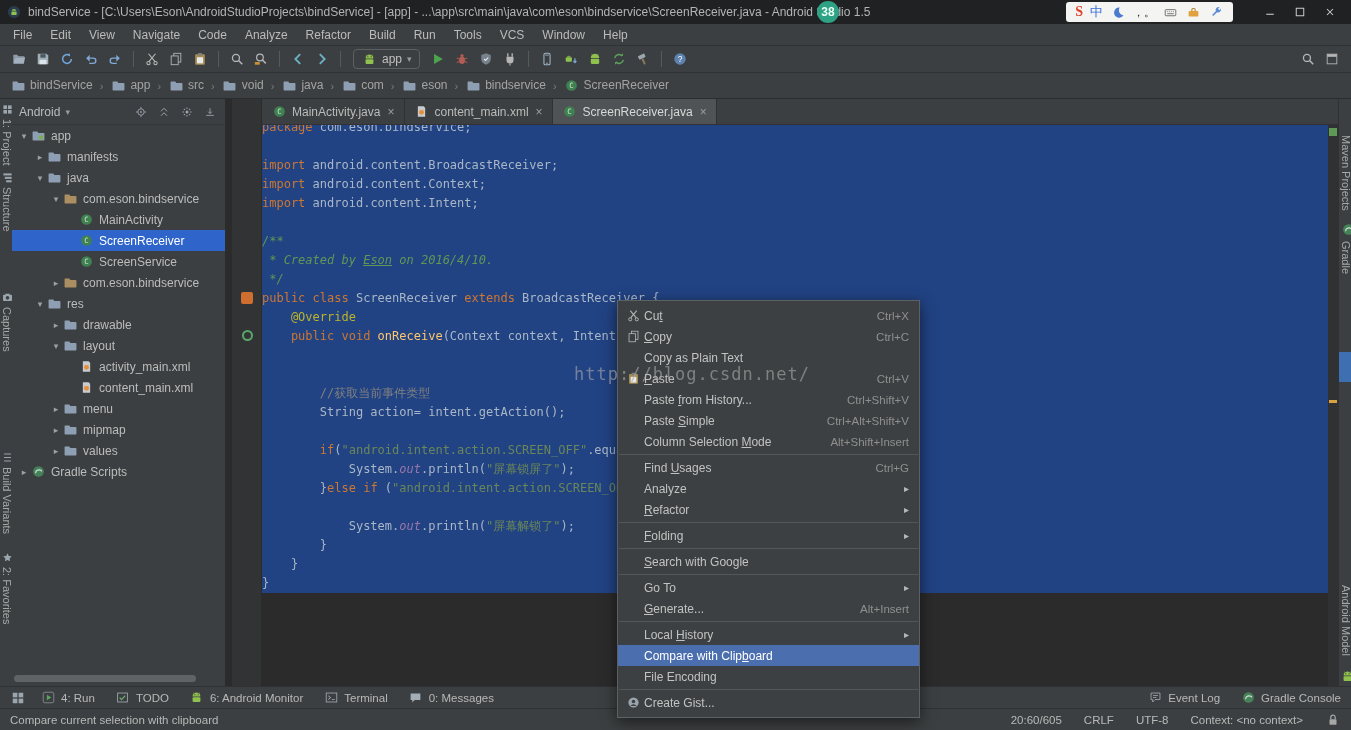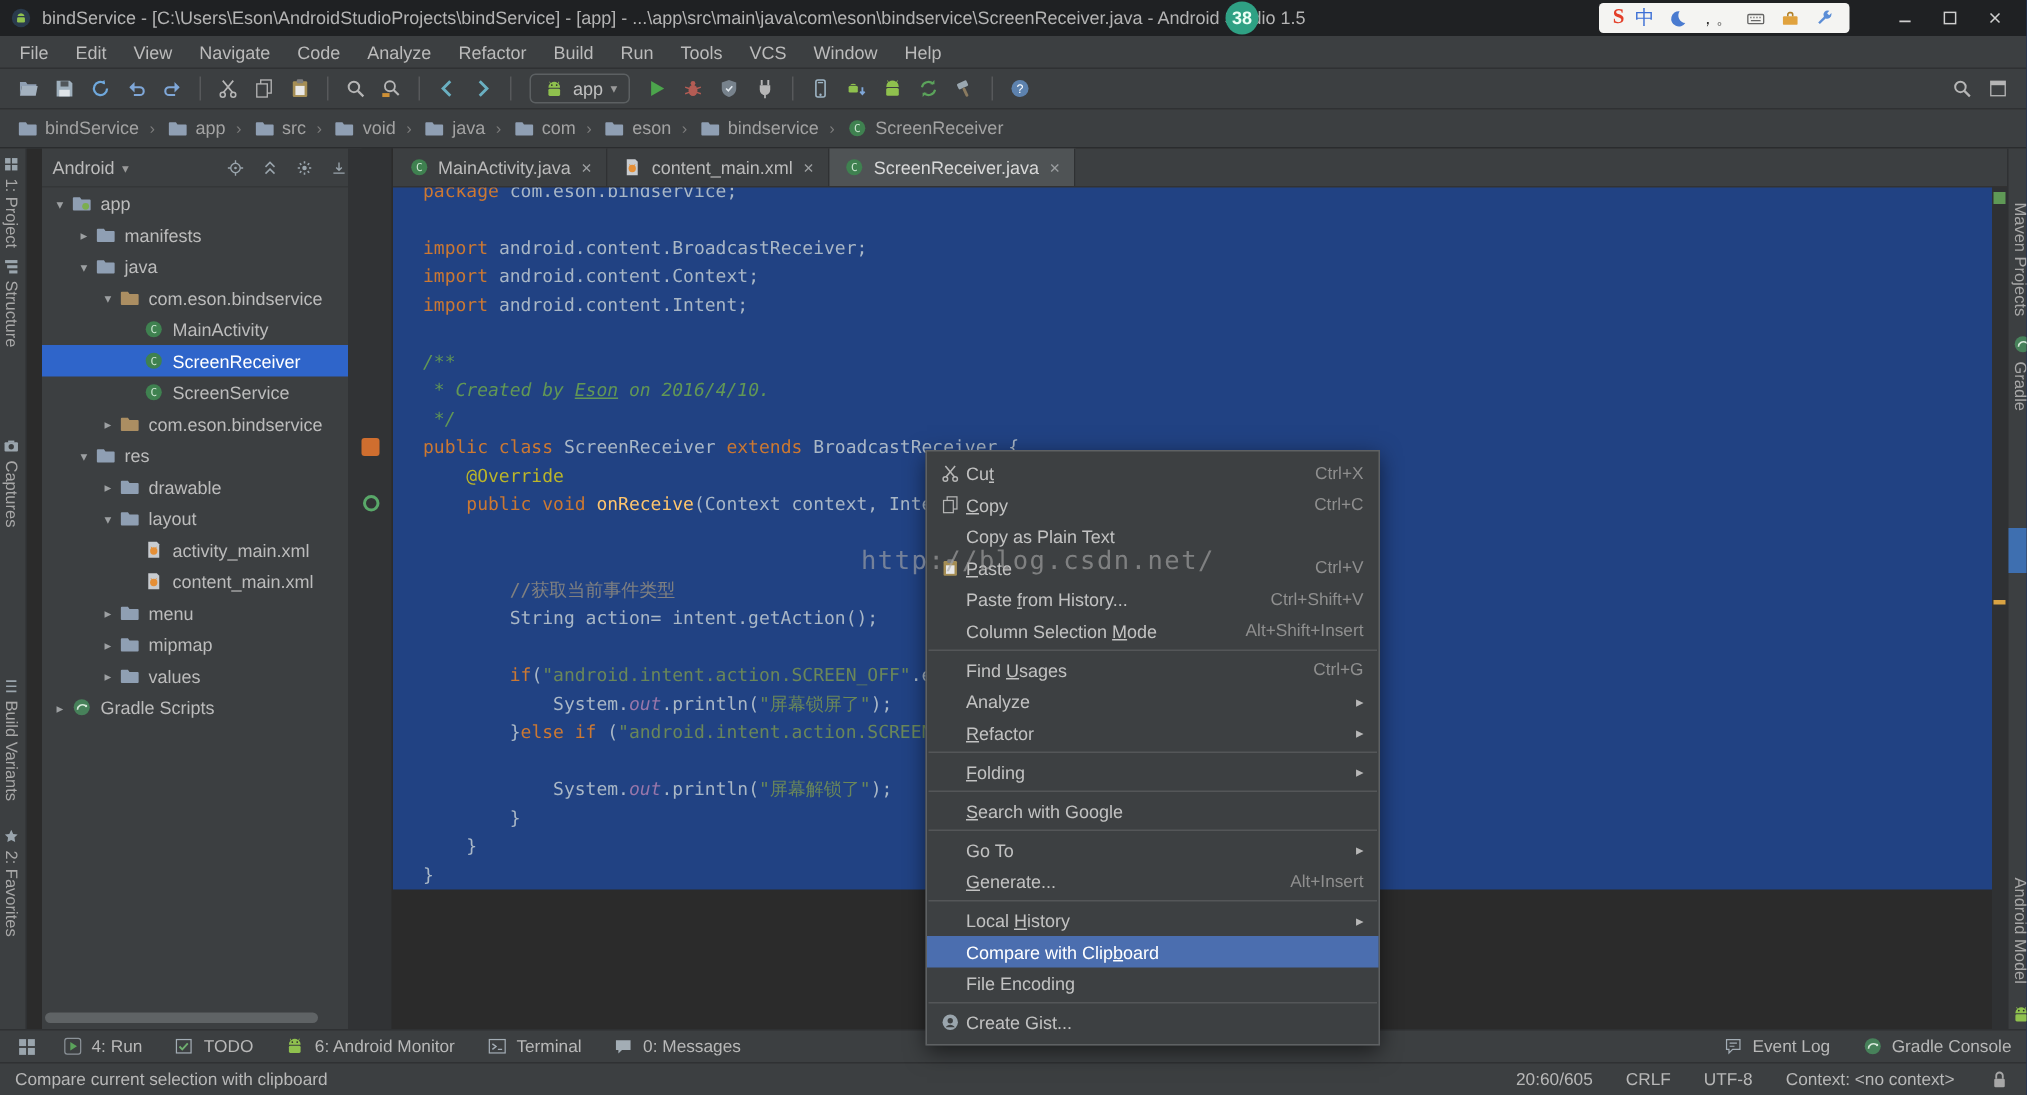--- a/index.html
+++ b/index.html
@@ -45,21 +45,21 @@
   .lstrip{position:absolute;left:0;top:0;width:18px;height:100%;background:#3c3f41;border-right:1px solid #2f3133;}
   .rstrip{position:absolute;right:0;top:0;width:13px;height:100%;background:#3c3f41;border-left:1px solid #2f3133;}
   .vbtn{position:absolute;left:1px;writing-mode:vertical-rl;display:flex;align-items:center;gap:4px;color:#a8a8a8;font-size:11px;white-space:nowrap;}
   .vbtn .icn{width:12px;height:12px;}
   .vbtn .icn svg{width:11px;height:11px;}
   .rs-marker{position:absolute;left:0;top:253px;width:13px;height:30px;background:#3e6fb0;}
   .rs-gradleicn{position:absolute;left:1px;top:122px;}
   .rs-androidicn{position:absolute;left:0;bottom:2px;}
 
   
-  .ppanel{position:absolute;left:28px;top:0;width:214px;height:100%;background:#3c3f41;border-right:1px solid #2a2c2e;}
+  .ppanel{position:absolute;left:12px;top:0;width:214px;height:100%;background:#3c3f41;border-right:1px solid #2a2c2e;}
   .phead{height:26px;display:flex;align-items:center;padding:0 7px;border-bottom:1px solid #343738;color:#bbbbbb;}
   .pview{display:flex;align-items:center;gap:5px;}
   .phicons{margin-left:auto;display:flex;gap:7px;}
   .phicons .icn svg{width:12px;height:12px;}
   .ptree{position:absolute;top:26px;left:0;right:0;bottom:14px;overflow:hidden;}
   .trow{display:flex;align-items:center;height:21px;white-space:nowrap;cursor:default;}
   .trow .arr{width:12px;font-size:9px;color:#9da0a2;text-align:center;flex:none;}
   .trow .lbl{margin-left:5px;font-size:12px;color:#bcbcbc;}
   .trow.sel{background:#2f65ca;}
   .trow.sel .lbl{color:#ffffff;}
@@ -71,21 +71,21 @@
   .gicon2{position:absolute;left:10px;top:231px;width:11px;height:11px;border-radius:50%;border:2px solid #59a869;}
 
   
   .editor{position:absolute;left:262px;top:0;right:13px;height:100%;background:#2b2b2b;}
   .tabbar{height:26px;background:#3c3f41;border-bottom:1px solid #323232;display:flex;align-items:stretch;}
   .tab{display:flex;align-items:center;gap:5px;padding:0 9px;background:#3c3f41;border-right:1px solid #2f3133;color:#bbbbbb;font-size:12px;}
   .tab.active{background:#4f5355;color:#d8d8d8;}
   .tclose{color:#9b9ea0;font-size:12px;margin-left:2px;}
   .codewrap{position:absolute;left:0;top:26px;right:0;bottom:0;overflow:hidden;}
   .selblock{position:absolute;left:0;top:-7px;right:10px;height:475px;background:#214283;}
-  .codelines{position:relative;margin-top:-7px;padding-left:20px;}
+  .codelines{position:relative;margin-top:-7px;padding-left:0;}
   .cl{height:19px;white-space:pre;font-family:"DejaVu Sans Mono",monospace;font-size:12px;line-height:19px;}
   .tk-k{color:#cc7832;}
   .tk-p{color:#a9b7c6;}
   .tk-d{color:#629755;font-style:italic;}
   .tk-u{color:#629755;font-style:italic;text-decoration:underline;}
   .tk-c{color:#808080;}
   .tk-s{color:#6a8759;}
   .tk-a{color:#bbb529;}
   .tk-m{color:#ffc66d;}
   .tk-f{color:#9876aa;font-style:italic;}
@@ -990,20 +990,25 @@
         <span class="mi-label"><u>P</u>aste</span>
         <span class="mi-right">Ctrl+V</span>
       </div>
       <div class="cmi">
         <span class="mi-icon"></span>
         <span class="mi-label">Paste <u>f</u>rom History...</span>
         <span class="mi-right">Ctrl+Shift+V</span>
       </div>
       <div class="cmi">
         <span class="mi-icon"></span>
+        <span class="mi-label">Paste <u>S</u>imple</span>
+        <span class="mi-right">Ctrl+Alt+Shift+V</span>
+      </div>
+      <div class="cmi">
+        <span class="mi-icon"></span>
         <span class="mi-label">Column Selection <u>M</u>ode</span>
         <span class="mi-right">Alt+Shift+Insert</span>
       </div>
       <div class="msep"></div>
       <div class="cmi">
         <span class="mi-icon"></span>
         <span class="mi-label">Find <u>U</u>sages</span>
         <span class="mi-right">Ctrl+G</span>
       </div>
       <div class="cmi">

